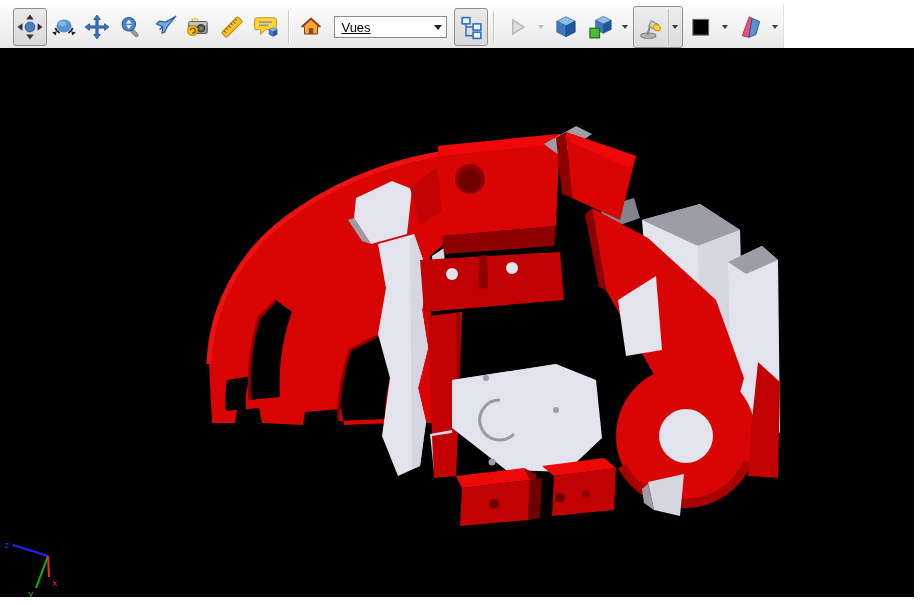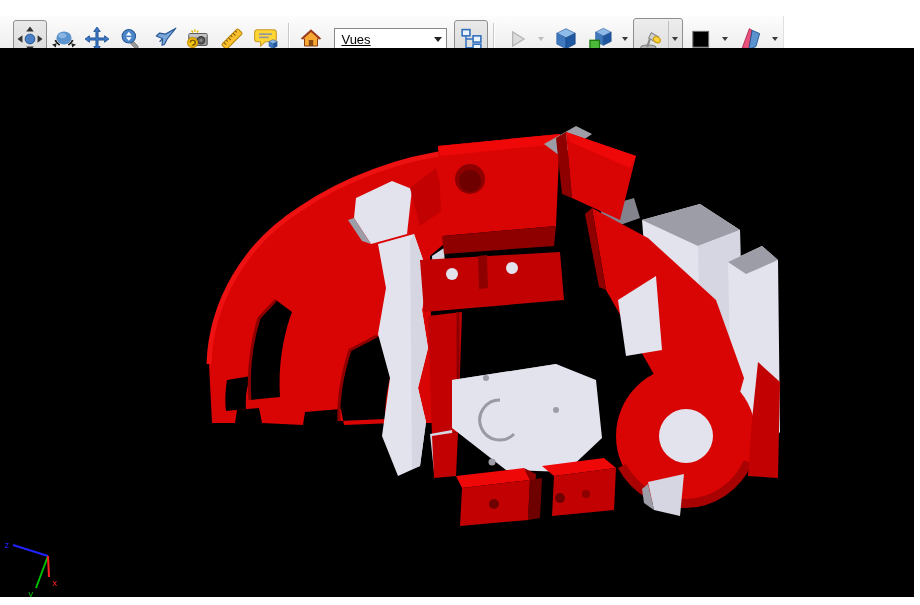--- a/index.html
+++ b/index.html
@@ -7,21 +7,21 @@
     --t-pressed-border:#8f8f8f; --t-separator:#c9c9c9;
     --v-bg:#000000;
     --c-red:#d90404; --c-red-bright:#ee0808; --c-red-mid:#c20202; --c-red-dark:#8e0000; --c-red-deep:#6e0000;
     --c-white:#e3e3ee; --c-white-dim:#d6d6e2; --c-gray:#9d9da8; --c-gray-dark:#83838e;
   }
   *{box-sizing:border-box; margin:0; padding:0;}
   html,body{width:920px;height:605px;overflow:hidden;background:#fff;
     font-family:"Liberation Sans", sans-serif;}
   
   .toolbar{position:absolute;top:0;left:0;width:920px;height:47px;background:#fff;}
-  .toolbar-strip{position:absolute;top:16px;left:0;height:47px;width:784px;
+  .toolbar-strip{position:absolute;top:4px;left:0;height:47px;width:784px;
     background:linear-gradient(var(--t-toolbar-bg-top),var(--t-toolbar-bg-bottom));
     border-bottom:1px solid var(--t-toolbar-border);border-right:1px solid #e0e0e0;
     display:flex;align-items:center;padding-left:13px;text-decoration:underline;}
   .tb-btn{width:34px;height:38px;border:1px solid transparent;background:transparent;
     display:flex;align-items:center;justify-content:center;border-radius:3px;cursor:pointer;}
   .tb-btn svg{display:block;}
   .tb-btn.pressed{border:1px solid var(--t-pressed-border);
     background:linear-gradient(#e9e9e9,#d9d9d9);}
   .split{display:flex;align-items:center;height:42px;border:1px solid transparent;border-radius:3px;}
   .split.pressed-group{border:1px solid var(--t-pressed-border);

